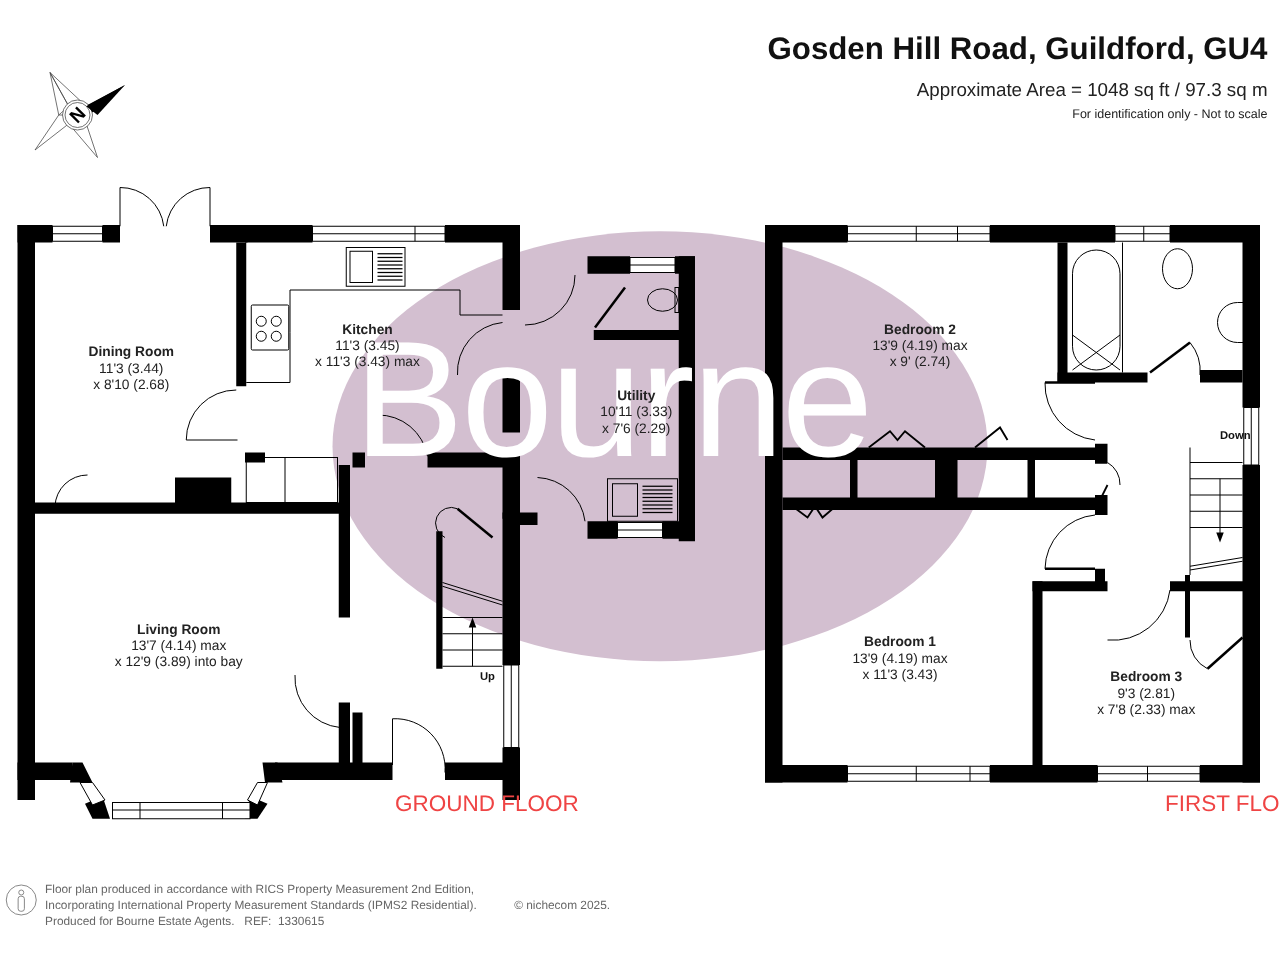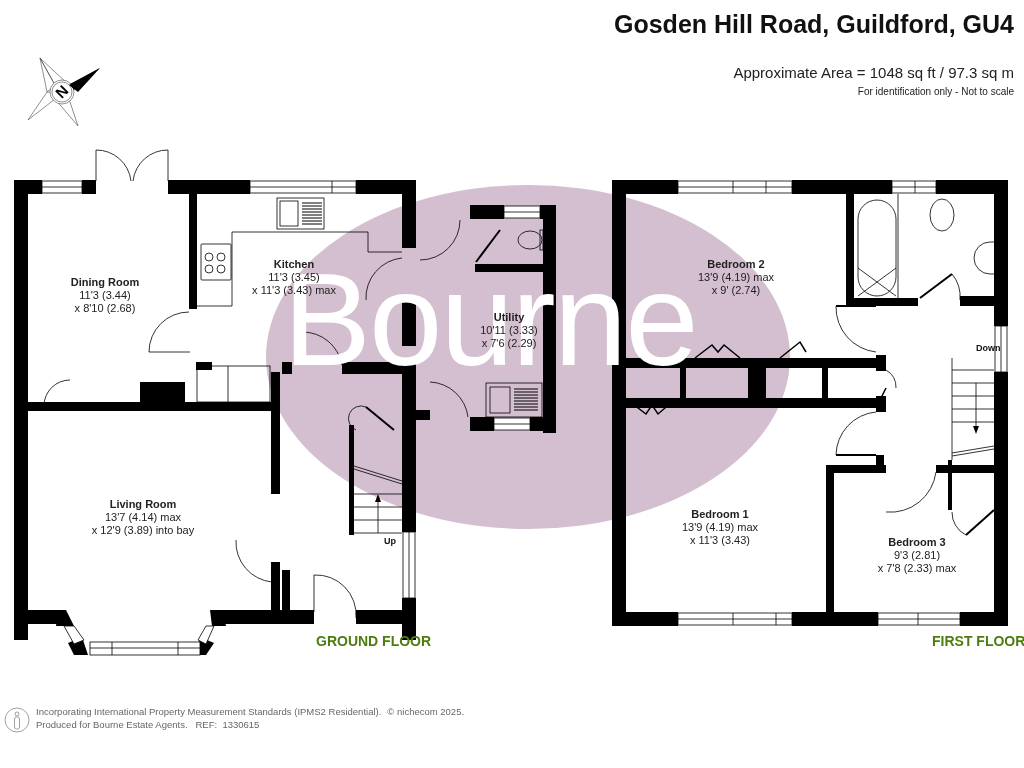--- a/index.html
+++ b/index.html
@@ -1,28 +1,28 @@
 <!DOCTYPE html>
 <html><head>
 <meta charset="utf-8">
 <style>
   html, body { margin:0; padding:0; background:#ffffff; }
   body { width:1024px; height:768px; position:relative; overflow:hidden; font-family:"Liberation Sans", sans-serif; color:#111; }
   .abs { position:absolute; }
   #plan-svg { position:absolute; left:0; top:0; width:1024px; height:768px; }
-  .title { right:10px; top:10px; font-size:25px; font-weight:bold; color:#111; white-space:nowrap; text-align:right; }
+  .title { right:10px; top:25px; font-size:25px; font-weight:bold; color:#111; white-space:nowrap; text-align:right; }
   .area { right:10px; top:64px; font-size:15px; color:#222; white-space:nowrap; text-align:left; }
   .disclaimer { right:10px; top:86px; font-size:10px; color:#222; white-space:nowrap; text-align:right;padding-left:17px; }
   .room-label { position:absolute; text-align:center; font-size:11px; line-height:13px; color:#222; transform:translateX(-50%); white-space:nowrap; }
   .room-label .rn { font-weight:bold; display:block; }
   .room-label span { display:block; }
-  .floor-label { position:absolute; font-size:14px; font-weight:bold; color:#4d7c0f; white-space:nowrap; }
+  .floor-label { position:absolute; font-size:18px; font-weight:normal; color:#ef4444; white-space:nowrap; }
   .stair-label { position:absolute; font-size:9px; font-weight:bold; color:#111;padding-left:12px; }
   .footer { left:36px; top:705px; font-size:9.5px; line-height:13px; color:#666; }
-  .footer .copy { margin-left:6px; }
+  .footer .copy { margin-left:30px; }
   .person-icon { left:4px; top:706px; width:26px; height:28px; }
   .watermark-text { position:absolute; left:283px; top:254px; font-size:132px; color:#ffffff; letter-spacing:-2px; font-family:"Liberation Sans", sans-serif; line-height:1; }
 </style>
 </head>
 <body>
 
 <svg id="plan-svg" viewBox="0 0 1024 768" xmlns="http://www.w3.org/2000/svg">
 
   <ellipse cx="528" cy="357" rx="262" ry="172" fill="#d3bfd0"></ellipse>
 
@@ -332,15 +332,16 @@
 </div>
 <div class="stair-label" style="left:964px;top:343px;">Down</div>
 <div class="floor-label" style="left:932px;top:633px;">FIRST FLOOR</div>
 
 <svg class="abs person-icon" viewBox="0 0 26 28">
   <circle cx="13" cy="14" r="12" fill="none" stroke="#888" stroke-width="0.8"></circle>
   <circle cx="13" cy="8" r="2" fill="none" stroke="#888" stroke-width="0.8"></circle>
   <rect x="10.5" y="11" width="5" height="12" rx="2" fill="none" stroke="#888" stroke-width="0.8"></rect>
 </svg>
 <div class="abs footer">
+  <div>Floor plan produced in accordance with RICS Property Measurement 2nd Edition,</div>
   <div><span>Incorporating International Property Measurement Standards (IPMS2 Residential).</span><span class="copy">© nichecom 2025.</span></div>
   <div style="white-space:pre;">Produced for Bourne Estate Agents.   REF:  1330615</div>
 </div>
 
 </body></html>

